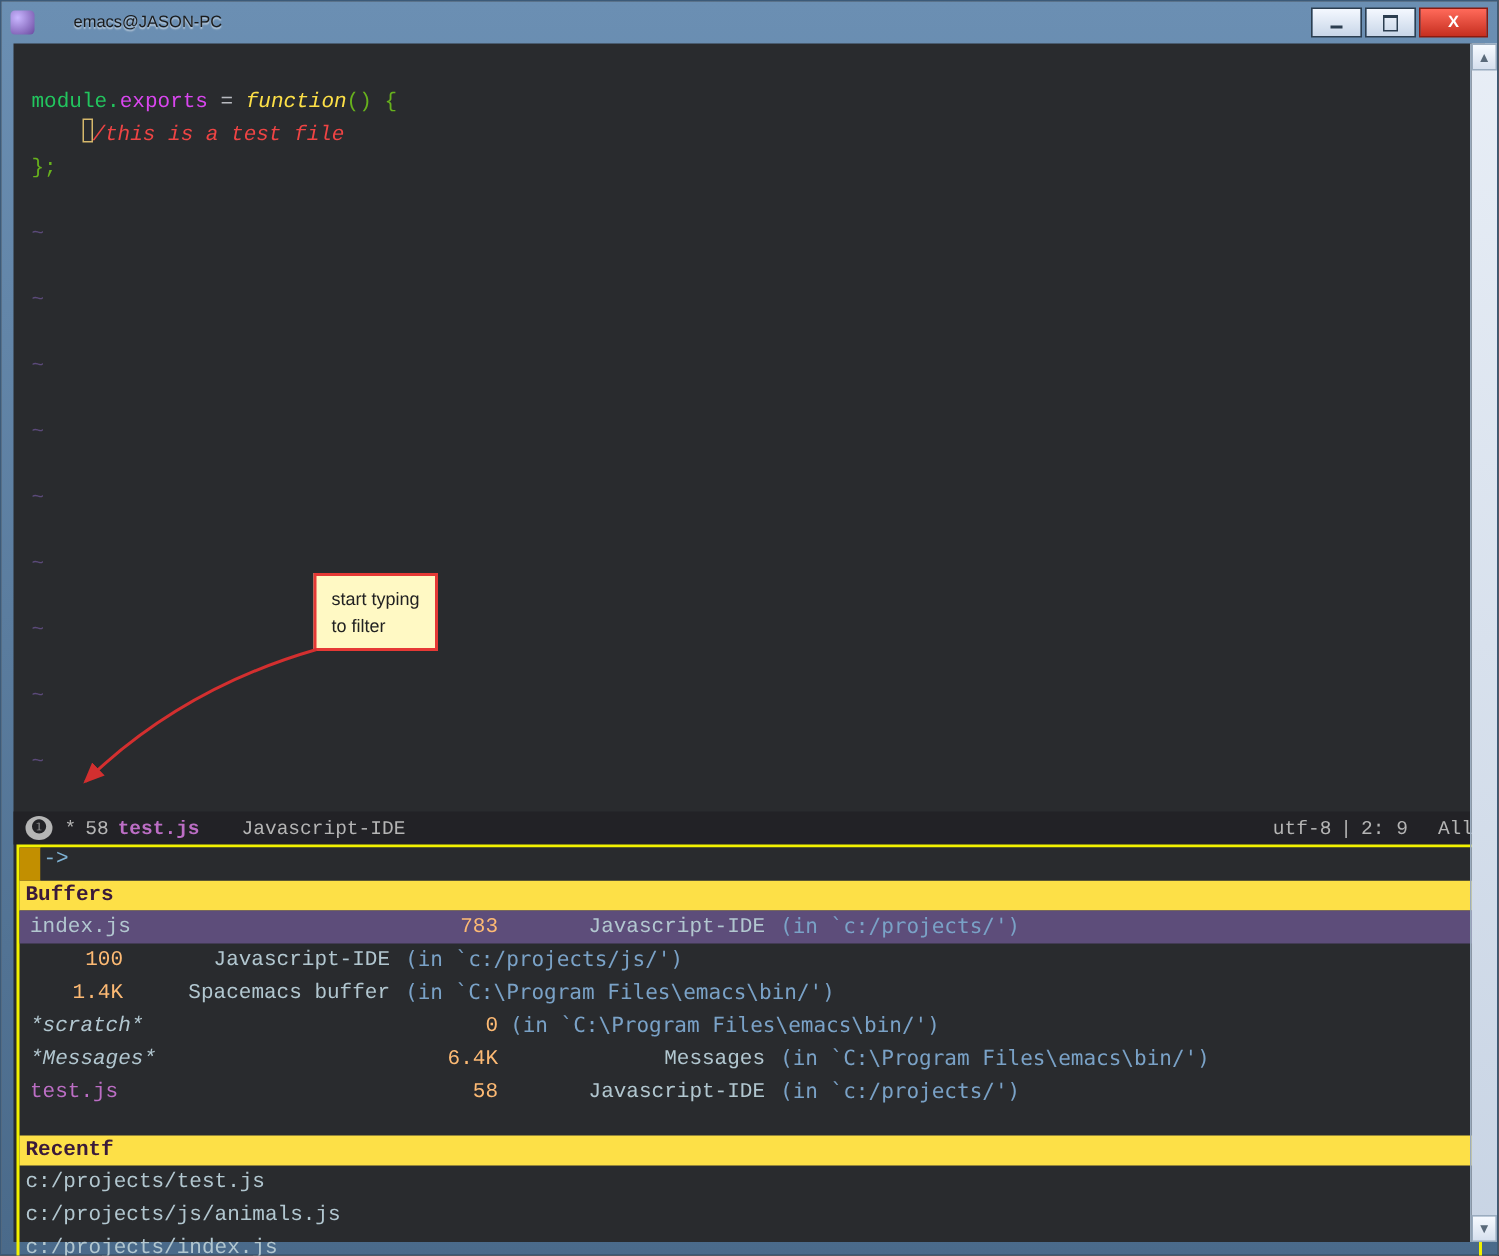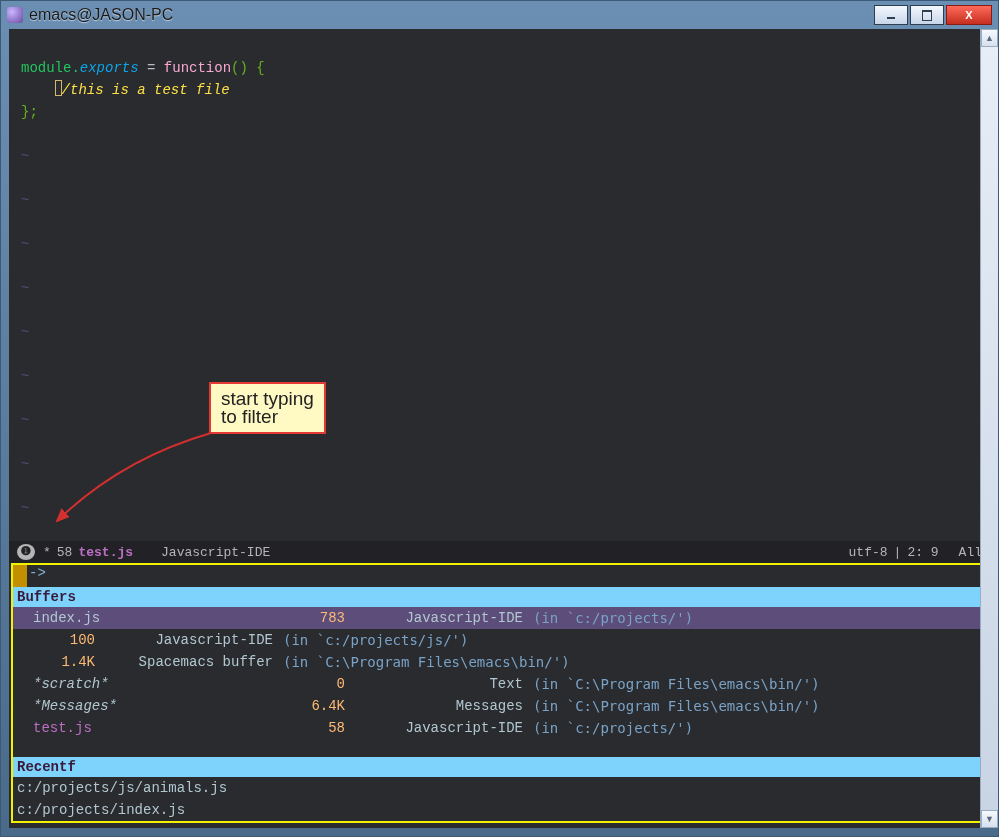--- a/index.html
+++ b/index.html
@@ -2,67 +2,67 @@
 <html><head>
 <meta charset="utf-8">
 <style>
   * { box-sizing: border-box; margin: 0; padding: 0; }
   body { font-family: "Segoe UI", Tahoma, sans-serif; background: #888; width: 999px; height: 837px; overflow: hidden; }
 
   
   .win7 { width: 999px; height: 837px; background: linear-gradient(#6b8fb3, #4a6a8a); border: 1px solid #3c5a78; position: relative; }
   .titlebar { height: 28px; display: flex; align-items: center; padding: 0 6px; }
   .titlebar .appicon { width: 16px; height: 16px; background: radial-gradient(circle at 30% 30%, #c9b6ff, #6a4aa0); border-radius: 3px; margin-right: 6px; }
-  .titlebar .title { color: #1a1a1a; font-size: 16px; text-shadow: 0 1px 1px rgba(255,255,255,.6); }
+  .titlebar .title { color: #1a1a1a; font-size: 11px; text-shadow: 0 1px 1px rgba(255,255,255,.6); margin-left: 20px; }
   .winbtns { margin-left: auto; display: flex; }
   .winbtn { width: 34px; height: 20px; margin-left: 2px; border: 1px solid #2c3e50; background: linear-gradient(#f4f8ff, #c8d6e8); font-size: 11px; display:flex; align-items:center; justify-content:center; color:#2c3e50; }
   .winbtn.close { width: 46px; background: linear-gradient(#ff6a5a, #c62f20); color:#fff; border-color:#8a1b10; font-weight:bold; }
   .winbtn.max::after { content:""; width:8px; height:8px; border:1px solid #2c3e50; border-top-width:2px; display:block; }
   .winbtn.min::after { content:""; width:8px; height:0; border-bottom:2px solid #2c3e50; display:block; margin-top:6px; }
 
   .client { position:absolute; top:28px; left:8px; right:8px; bottom:8px; background:#292b2e; font-family: Consolas, "Courier New", monospace; font-size: 14px; color:#b8bac0; }
 
   
   .editor { padding: 6px 8px 0 12px; line-height: 22px; white-space: pre; }
   .kw   { color:#22c55e; }
-  .prop { color:#0ea5e9;font-style:italic; }
-  .op   { color:#f9a8d4; }
+  .prop { color:#d946ef; }
+  .op   { color:#fde047;font-style:italic; }
   .punc { color:#67b11d; }
-  .str  { color:#fde047; font-style: italic; }
+  .str  { color:#ef4444; font-style: italic; }
   .cursor { display:inline-block; border:1px solid #d6b86b; width:7px; height:16px; vertical-align:-2px; }
   .tilde { color:#5b4a7a; }
 
   .modeline { background:#222226; color:#b5b5b5; display:flex; align-items:center; height:22px; padding:0 8px; font-size:13px; }
   .modeline .bullet { width:18px; height:16px; border-radius:50%; background:#b5b5b5; color:#222226; font-size:12px; text-align:center; line-height:16px; margin-right:8px; font-weight:bold; }
   .modeline .fname { color:#bc6ec5; font-weight:bold; }
   .modeline .spacer { flex:1; }
 
   .yellowbox { border:2px solid #f2f200; margin: 0 2px 2px 2px; }
   .promptrow { display:flex; height:22px; }
   .promptrow .gutter { width:14px; background:#c28f00; }
   .promptrow .prompt { flex:1; padding-left:2px; color:#7fb3d5; background:#292b2e; }
 
-  .section-hdr { background:#7dd3fc; color:#3a1a3a; padding:0 4px; font-weight:bold; height:20px; line-height:20px; }
+  .section-hdr { background:#fde047; color:#3a1a3a; padding:0 4px; font-weight:bold; height:20px; line-height:20px; }
   .buflist { }
-  .bufrow { display:flex; padding-left:20px; height:22px; line-height:22px; }
+  .bufrow { display:flex; padding-left:7px; height:22px; line-height:22px; }
   .bufrow.sel { background:#5d4d7a; }
   .bufrow .name { width: 250px; color:#b2c7d0; }
   .bufrow .name.special { font-style: italic; }
   .bufrow .name.current { color:#bc6ec5; }
   .bufrow .size { width: 70px; text-align:right; color:#fdba74; padding-right:8px;}
   .bufrow .mode { width: 180px; text-align:right; color:#b2c7d0; padding-right:10px;}
   .bufrow .loc  { color:#7aa2c7; font-family: Consolas, monospace; }
   .recent-item { padding-left:4px; height:22px; line-height:22px; color:#b2c7d0; }
 
   
   .scroll-right { position:absolute; right:0; top:28px; bottom:8px; width:18px; background:linear-gradient(#e8eef6,#c8d4e4); border-left:1px solid #9aacbf; }
   .scroll-right .btn { height:18px; background:linear-gradient(#f6faff,#d6e0ee); border:1px solid #9aacbf; display:flex; align-items:center; justify-content:center; color:#5a6a7a; font-size:9px;}
   .scroll-right .track{ position:absolute; top:18px; bottom:18px; left:0; right:0; }
 
-  .callout { position:absolute; left:208px; top:381px; background:#fff9c4; border:2px solid #e53935; padding:6px 10px; font-family:"Segoe UI",sans-serif; font-size:19px; color:#222; line-height:18px; }
+  .callout { position:absolute; left:208px; top:381px; background:#fff9c4; border:2px solid #e53935; padding:6px 10px; font-family:"Segoe UI",sans-serif; font-size:12px; color:#222; line-height:18px; }
   svg.arrow { position:absolute; left:50px; top:428px; pointer-events:none; }
 </style>
 </head>
 <body>
 
 <div class="win7">
   <div class="titlebar">
     <div class="appicon"></div>
     <div class="title">emacs@JASON-PC</div>
     <div class="winbtns">
@@ -135,39 +135,39 @@
           <div class="loc">(in `c:/projects/js/')</div>
         </div>
         <div class="bufrow">
           <div class="size">1.4K</div>
           <div class="mode">Spacemacs buffer</div>
           <div class="loc">(in `C:\Program Files\emacs\bin/')</div>
         </div>
         <div class="bufrow">
           <div class="name special">*scratch*</div>
           <div class="size">0</div>
-          <div class="mode">Text</div>
           <div class="loc">(in `C:\Program Files\emacs\bin/')</div>
         </div>
         <div class="bufrow">
           <div class="name special">*Messages*</div>
           <div class="size">6.4K</div>
           <div class="mode">Messages</div>
           <div class="loc">(in `C:\Program Files\emacs\bin/')</div>
         </div>
         <div class="bufrow">
           <div class="name current">test.js</div>
           <div class="size">58</div>
           <div class="mode">Javascript-IDE</div>
           <div class="loc">(in `c:/projects/')</div>
         </div>
       </div>
 
       <div style="height:18px"></div>
       <div class="section-hdr">Recentf</div>
+      <div class="recent-item">c:/projects/test.js</div>
       <div class="recent-item">c:/projects/js/animals.js</div>
       <div class="recent-item">c:/projects/index.js</div>
 
     </div>
 
   </div>
 
   <div class="scroll-right">
     <div class="btn">▲</div>
     <div class="track"></div>

